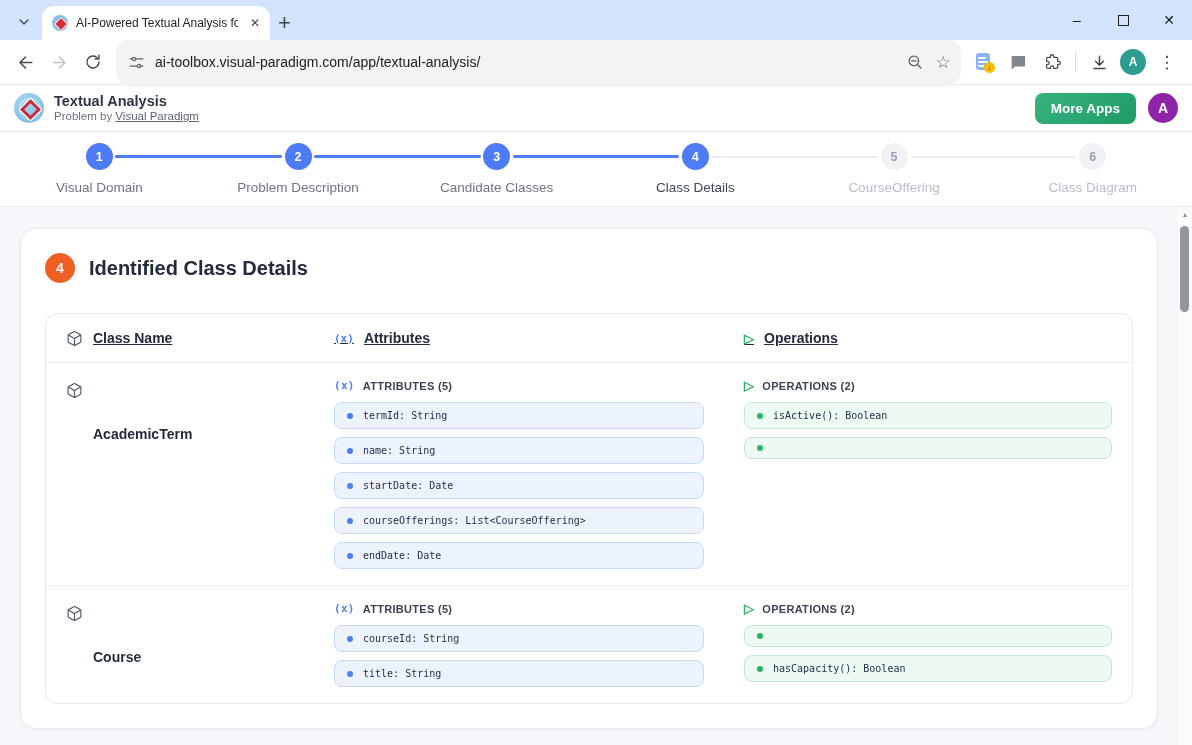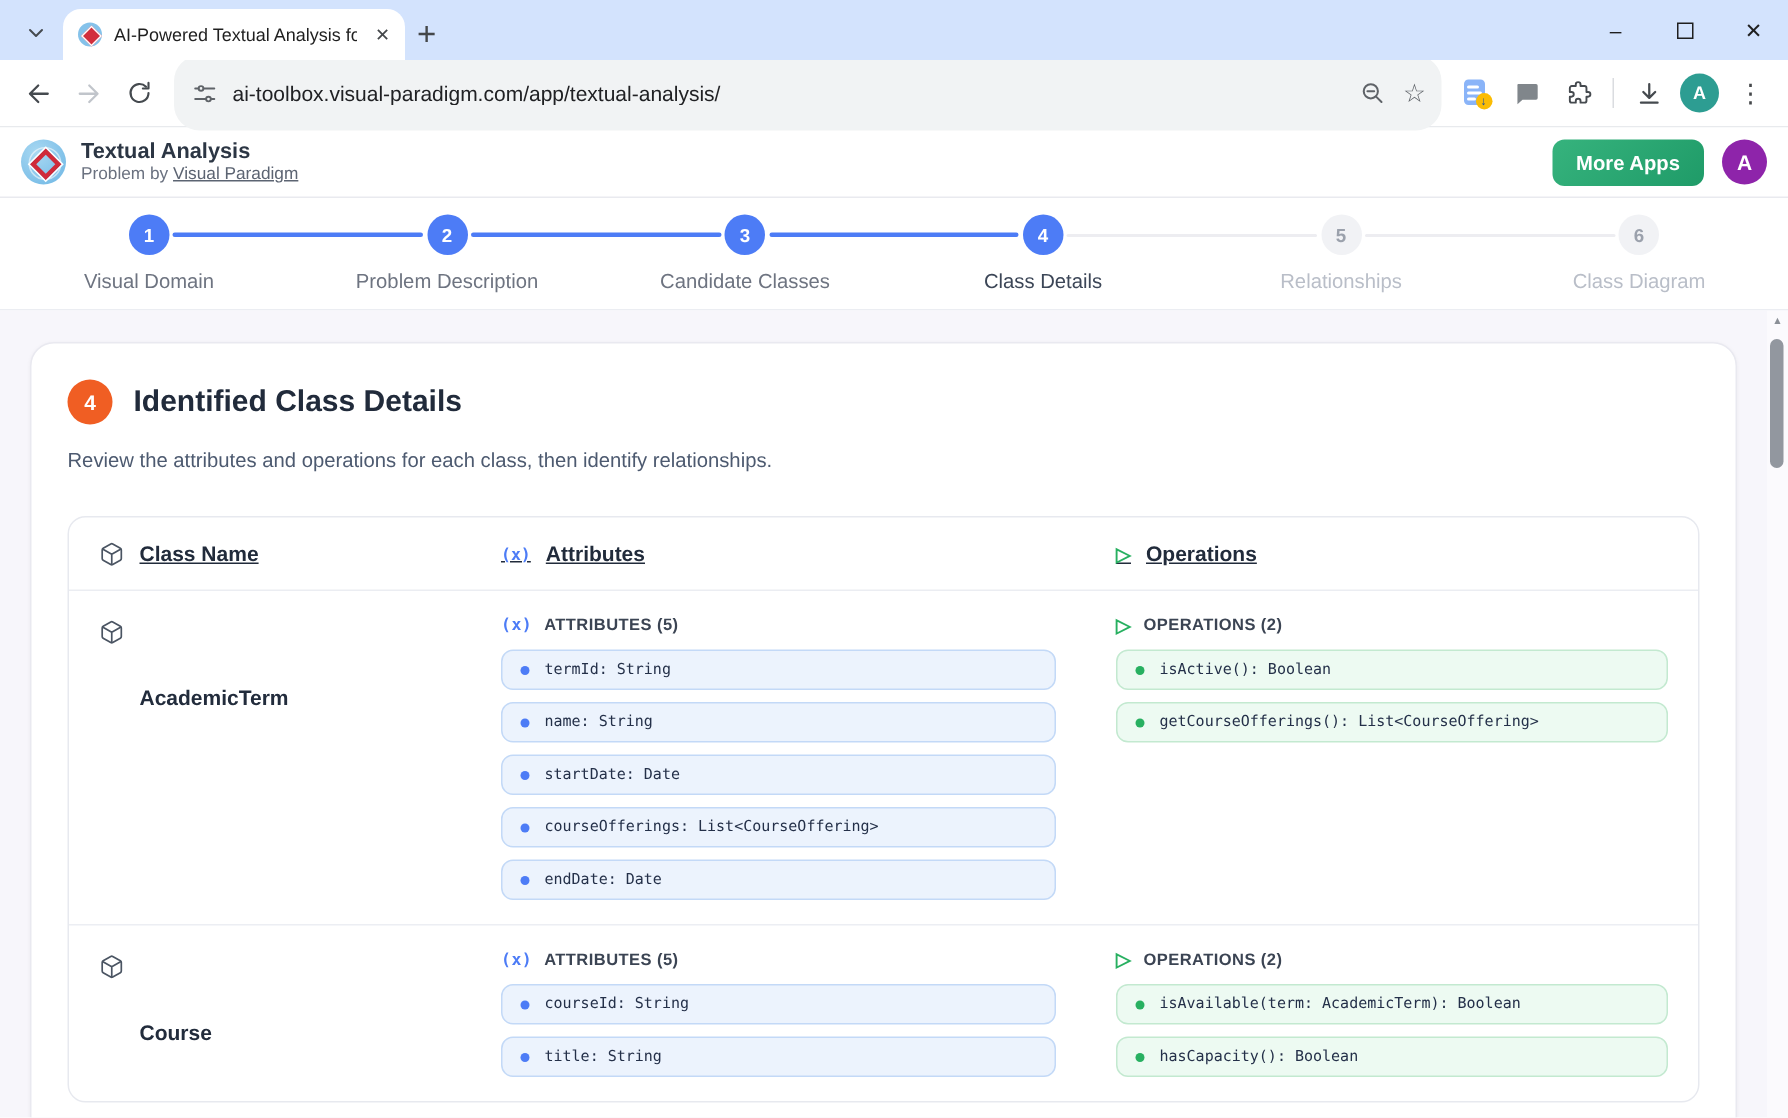--- a/index.html
+++ b/index.html
@@ -218,41 +218,40 @@
       <div class="step-label">Candidate Classes</div>
       <div class="step-line line-blue"></div>
     </div>
     <div class="step active">
       <div class="step-circle">4</div>
       <div class="step-label">Class Details</div>
       <div class="step-line line-gray"></div>
     </div>
     <div class="step upcoming">
       <div class="step-circle">5</div>
-      <div class="step-label">Relationships</div>
+      <div class="step-label">CourseOffering</div>
       <div class="step-line line-gray"></div>
     </div>
     <div class="step upcoming">
       <div class="step-circle">6</div>
       <div class="step-label">Class Diagram</div>
     </div>
   </div>
 
 <div class="content">
   <div class="scroll-track">
     <div class="scroll-up">▲</div>
     <div class="scroll-thumb"></div>
   </div>
 
   <div class="card">
     <div class="card-head">
       <div class="step-badge">4</div>
       <h1 class="card-title">Identified Class Details</h1>
     </div>
-    <p class="card-subtitle">Review the attributes and operations for each class, then identify relationships.</p>
 
     <div class="table">
       <div class="thead">
         <div class="th">
           <svg class="cube-svg" width="17" height="17" viewBox="0 0 24 24">
               <g fill="none" stroke="#4b5563" stroke-width="1.6" stroke-linejoin="round">
                 <path d="M21 16V8a1.8 1.8 0 0 0-.9-1.56l-7.2-4.1a1.8 1.8 0 0 0-1.8 0l-7.2 4.1A1.8 1.8 0 0 0 3 8v8a1.8 1.8 0 0 0 .9 1.56l7.2 4.1a1.8 1.8 0 0 0 1.8 0l7.2-4.1A1.8 1.8 0 0 0 21 16z"></path>
                 <path d="M3.3 7 12 12l8.7-5M12 22V12"></path>
               </g>
             </svg>
@@ -308,21 +307,20 @@
               <div class="subhead">
                 <span class="tri-icon">▷</span>
                 <span>OPERATIONS (2)</span>
               </div>
               <div class="pill op-pill">
                 <span class="dot green-dot"></span>
                 <span>isActive(): Boolean</span>
               </div>
               <div class="pill op-pill">
                 <span class="dot green-dot"></span>
-                <span>getCourseOfferings(): List&lt;CourseOffering&gt;</span>
               </div>
             </div>
           </div>
           <div class="trow">
             <div class="cell class-cell">
               <svg viewBox="0 0 24 24" width="17" height="17" class="cube-svg">
                 <g fill="none" stroke="#4b5563" stroke-width="1.6" stroke-linejoin="round">
                   <path d="M21 16V8a1.8 1.8 0 0 0-.9-1.56l-7.2-4.1a1.8 1.8 0 0 0-1.8 0l-7.2 4.1A1.8 1.8 0 0 0 3 8v8a1.8 1.8 0 0 0 .9 1.56l7.2 4.1a1.8 1.8 0 0 0 1.8 0l7.2-4.1A1.8 1.8 0 0 0 21 16z"></path>
                   <path d="M3.3 7 12 12l8.7-5M12 22V12"></path>
                 </g>
@@ -343,21 +341,20 @@
                 <span>title: String</span>
               </div>
             </div>
             <div class="cell">
               <div class="subhead">
                 <span class="tri-icon">▷</span>
                 <span>OPERATIONS (2)</span>
               </div>
               <div class="pill op-pill">
                 <span class="dot green-dot"></span>
-                <span>isAvailable(term: AcademicTerm): Boolean</span>
               </div>
               <div class="pill op-pill">
                 <span class="dot green-dot"></span>
                 <span>hasCapacity(): Boolean</span>
               </div>
             </div>
           </div>
         </div>
     </div>
   </div>

